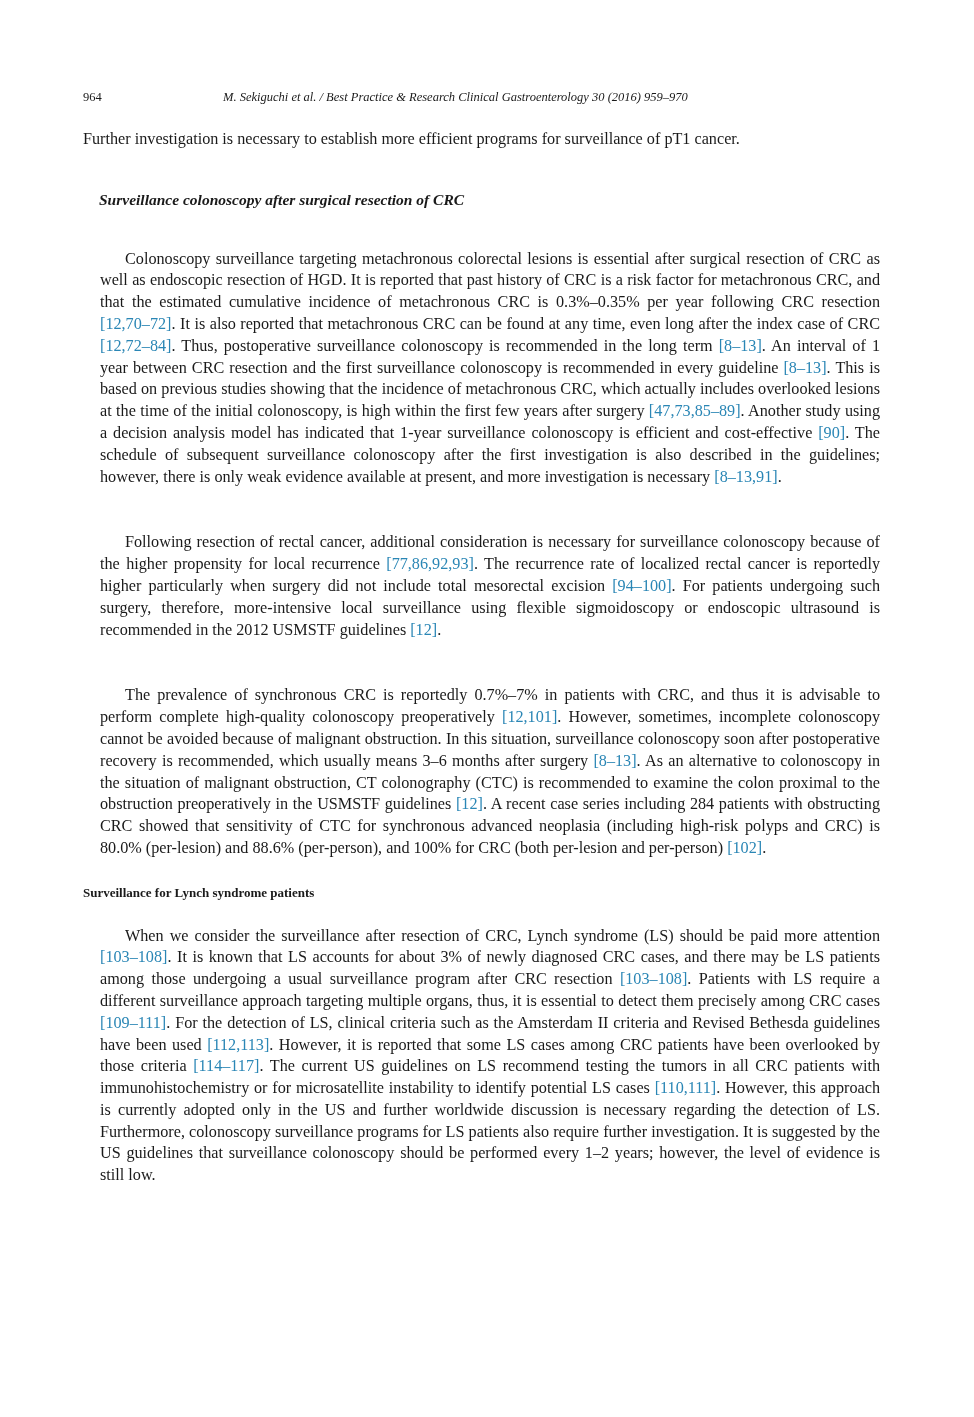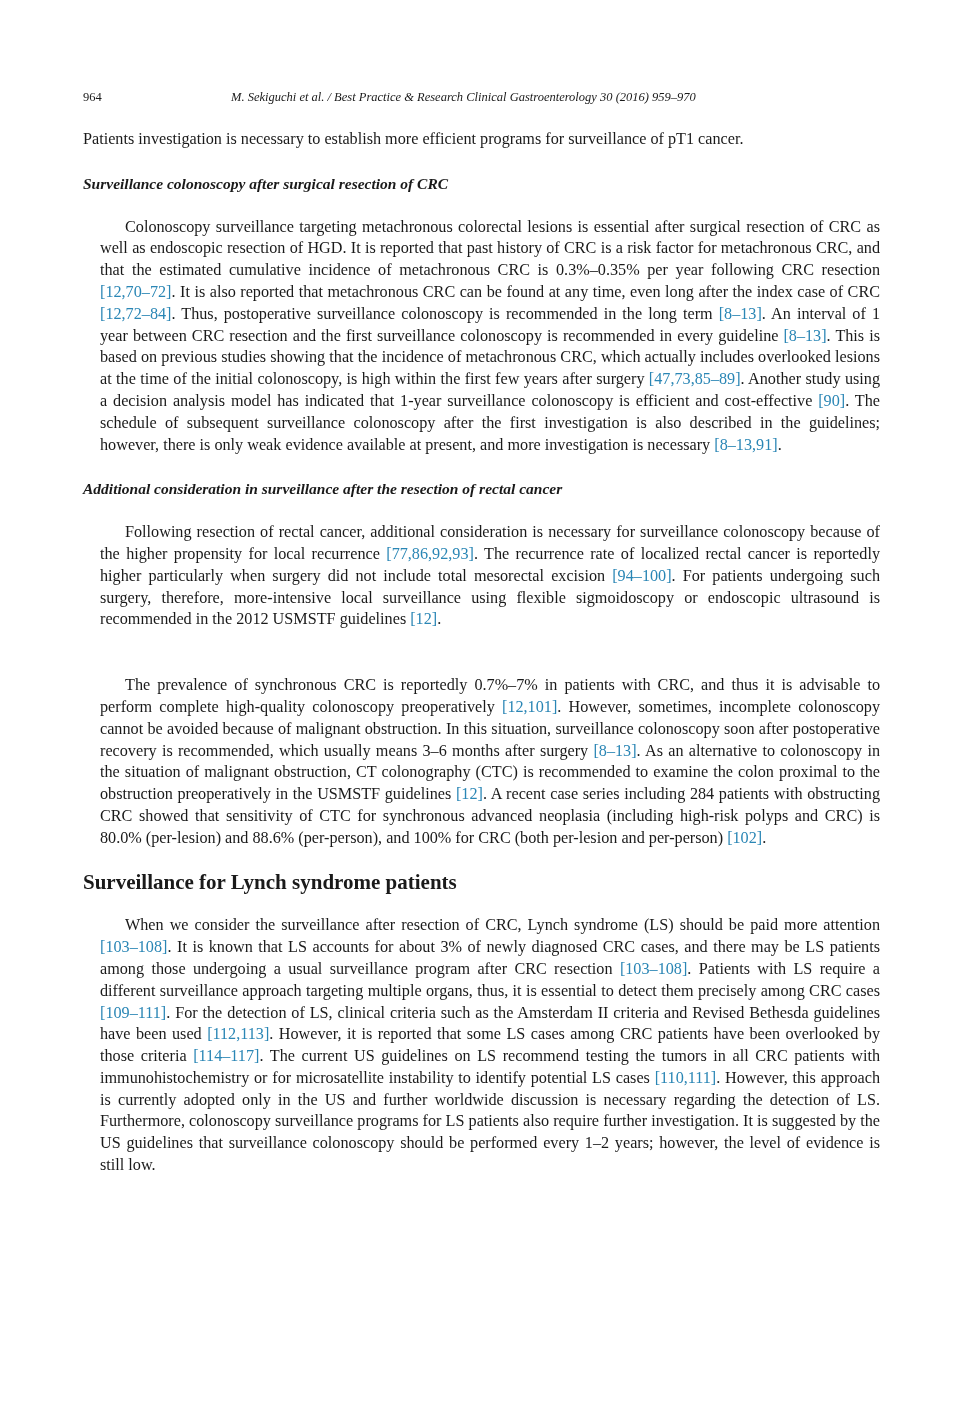--- a/index.html
+++ b/index.html
@@ -1,45 +1,44 @@
 <!DOCTYPE html>
 <html><head>
 <meta charset="utf-8">
 <style>
   html, body { margin: 0; padding: 0; background: #ffffff; }
   body { width: 974px; height: 1417px; position: relative; overflow: hidden;
          font-family: "Liberation Serif", serif; color: #1a1a1a; }
   .page { position: absolute; left: 83px; top: 90px; width: 797px; }
   .running-head { position: relative; height: 20px; font-size: 12.5px; font-style: italic; }
   .running-head .pno { position: absolute; left: 0; top: 0; font-style: normal; }
-  .running-head .journal { position: absolute; left: 148px; top: 0; }
+  .running-head .journal { position: absolute; left: 140px; top: 0; }
   p { margin: 0; font-size: 16.2px; line-height: 21.8px; text-align: justify; hyphens: manual; }
   p.indent { text-indent: 25px; margin-left: 17px; }
-  .sub { font-style: italic; font-size: 15.5px; line-height: 21.8px; margin: 0; }
-  .sec { font-weight: bold; font-size: 21px; line-height: 21.8px; margin: 0; }
+  .sub { font-style: italic; font-size: 15.5px; line-height: 21.8px; margin: 16px; }
+  .sec { font-weight: bold; font-size: 13px; line-height: 21.8px; margin: 0; }
   .gap { height: 22px; }
   .cite { color: #2a86b5; }
 </style>
 </head>
 <body>
 
 <div class="page">
   <div class="running-head">
     <span class="pno">964</span>
     <span class="journal">M. Sekiguchi et al. / Best Practice &amp; Research Clinical Gastroenterology 30 (2016) 959–970</span>
   </div>
   <div style="height:19px"></div>
   <div id="body-content">
-      <p><span>Patients investigation is necessary to establish more efficient programs for surveillance of pT1 cancer.</span></p>
+      <p><span>Further investigation is necessary to establish more efficient programs for surveillance of pT1 cancer.</span></p>
       <div class="gap"></div>
       <h3 class="sub">Surveillance colonoscopy after surgical resection of CRC</h3>
       <div class="gap"></div>
       <p class="indent"><span>Colonoscopy surveillance targeting metachronous colorectal lesions is essential after surgical resection of CRC as well as endoscopic resection of HGD. It is reported that past history of CRC is a risk factor for metachronous CRC, and that the estimated cumulative incidence of metachronous CRC is 0.3%–0.35% per year following CRC resection </span><span class="cite" style="color: rgb(42, 134, 181);">[12,70–72]</span><span>. It is also reported that metachronous CRC can be found at any time, even long after the index case of CRC </span><span class="cite" style="color: rgb(42, 134, 181);">[12,72–84]</span><span>. Thus, postoperative surveillance colonoscopy is recommended in the long term </span><span class="cite" style="color: rgb(42, 134, 181);">[8–13]</span><span>. An interval of 1 year between CRC resection and the first surveillance colonoscopy is recommended in every guideline </span><span class="cite" style="color: rgb(42, 134, 181);">[8–13]</span><span>. This is based on previous studies showing that the incidence of metachronous CRC, which actually includes overlooked lesions at the time of the initial colonoscopy, is high within the first few years after surgery </span><span class="cite" style="color: rgb(42, 134, 181);">[47,73,85–89]</span><span>. Another study using a decision analysis model has indicated that 1-year surveillance colonoscopy is efficient and cost-effective </span><span class="cite" style="color: rgb(42, 134, 181);">[90]</span><span>. The schedule of subsequent surveillance colonoscopy after the first investigation is also described in the guidelines; however, there is only weak evidence available at present, and more investigation is necessary </span><span class="cite" style="color: rgb(42, 134, 181);">[8–13,91]</span><span>.</span></p>
       <div class="gap"></div>
-      <h3 class="sub">Additional consideration in surveillance after the resection of rectal cancer</h3>
       <div class="gap"></div>
       <p class="indent"><span>Following resection of rectal cancer, additional consideration is necessary for surveillance colonos­copy because of the higher propensity for local recurrence </span><span class="cite" style="color: rgb(42, 134, 181);">[77,86,92,93]</span><span>. The recurrence rate of localized rectal cancer is reportedly higher particularly when surgery did not include total mesorectal excision </span><span class="cite" style="color: rgb(42, 134, 181);">[94–100]</span><span>. For patients undergoing such surgery, therefore, more-intensive local surveillance using flexible sigmoidoscopy or endoscopic ultrasound is recommended in the 2012 USMSTF guidelines </span><span class="cite" style="color: rgb(42, 134, 181);">[12]</span><span>.</span></p>
       <div class="gap"></div>
       <div class="gap"></div>
       <p class="indent"><span>The prevalence of synchronous CRC is reportedly 0.7%–7% in patients with CRC, and thus it is advisable to perform complete high-quality colonoscopy preoperatively </span><span class="cite" style="color: rgb(42, 134, 181);">[12,101]</span><span>. However, sometimes, incomplete colonoscopy cannot be avoided because of malignant obstruction. In this situation, sur­veillance colonoscopy soon after postoperative recovery is recommended, which usually means 3–6 months after surgery </span><span class="cite" style="color: rgb(42, 134, 181);">[8–13]</span><span>. As an alternative to colonoscopy in the situation of malignant obstruction, CT colonography (CTC) is recommended to examine the colon proximal to the obstruction preopera­tively in the USMSTF guidelines </span><span class="cite" style="color: rgb(42, 134, 181);">[12]</span><span>. A recent case series including 284 patients with obstructing CRC showed that sensitivity of CTC for synchronous advanced neoplasia (including high-risk polyps and CRC) is 80.0% (per-lesion) and 88.6% (per-person), and 100% for CRC (both per-lesion and per-person) </span><span class="cite" style="color: rgb(42, 134, 181);">[102]</span><span>.</span></p>
       <div class="gap"></div>
       <h3 class="sec">Surveillance for Lynch syndrome patients</h3>
       <div class="gap"></div>
       <p class="indent"><span>When we consider the surveillance after resection of CRC, Lynch syndrome (LS) should be paid more attention </span><span class="cite" style="color: rgb(42, 134, 181);">[103–108]</span><span>. It is known that LS accounts for about 3% of newly diagnosed CRC cases, and there may be LS patients among those undergoing a usual surveillance program after CRC resection </span><span class="cite" style="color: rgb(42, 134, 181);">[103–108]</span><span>. Patients with LS require a different surveillance approach targeting multiple organs, thus, it is essential to detect them precisely among CRC cases </span><span class="cite" style="color: rgb(42, 134, 181);">[109–111]</span><span>. For the detection of LS, clinical criteria such as the Amsterdam II criteria and Revised Bethesda guidelines have been used </span><span class="cite" style="color: rgb(42, 134, 181);">[112,113]</span><span>. However, it is reported that some LS cases among CRC patients have been overlooked by those criteria </span><span class="cite" style="color: rgb(42, 134, 181);">[114–117]</span><span>. The current US guidelines on LS recommend testing the tumors in all CRC patients with immuno­histochemistry or for microsatellite instability to identify potential LS cases </span><span class="cite" style="color: rgb(42, 134, 181);">[110,111]</span><span>. However, this approach is currently adopted only in the US and further worldwide discussion is necessary regarding the detection of LS. Furthermore, colonoscopy surveillance programs for LS patients also require further investigation. It is suggested by the US guidelines that surveillance colonoscopy should be performed every 1–2 years; however, the level of evidence is still low.</span></p>
     </div>

